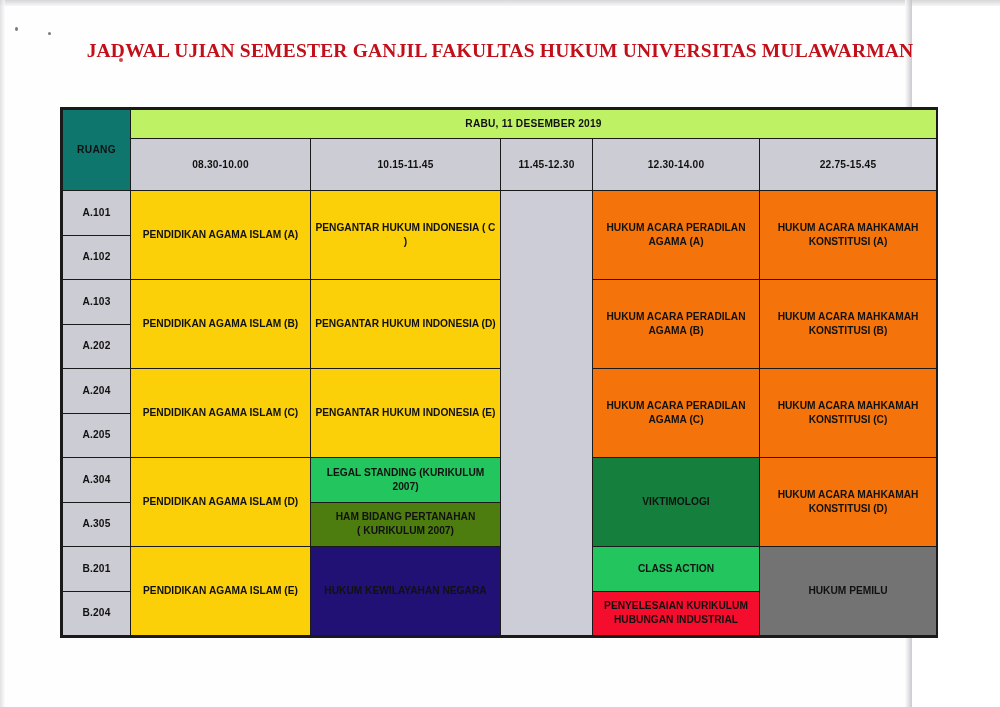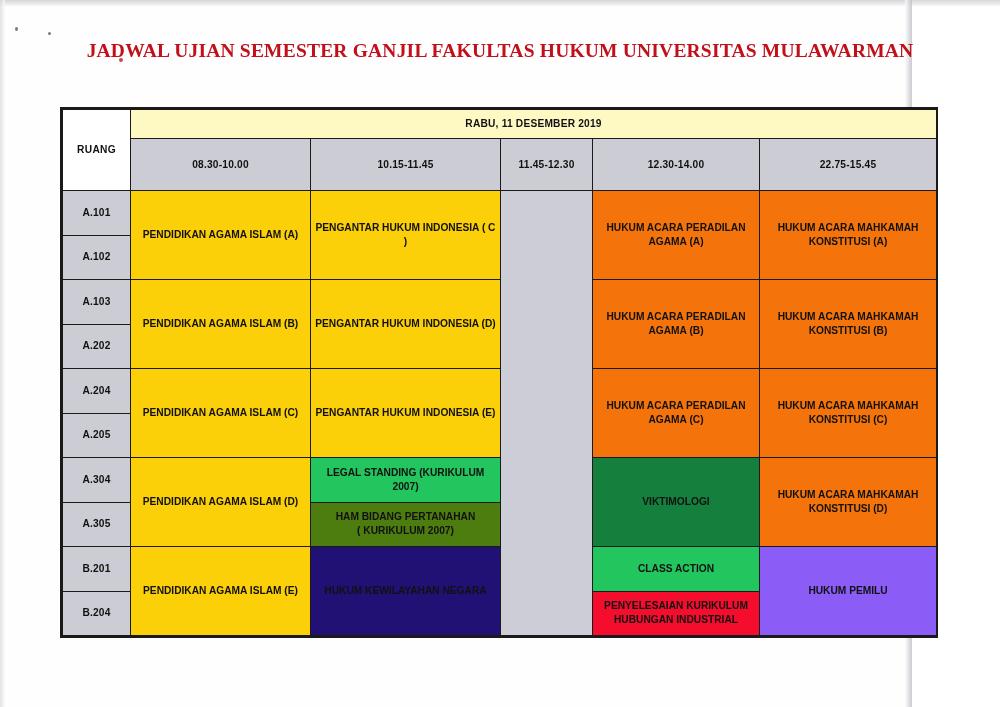--- a/index.html
+++ b/index.html
@@ -100,28 +100,28 @@
   
   col.c-room  { width: 68px;  }
   col.c-s1    { width: 180px; }
   col.c-s2    { width: 190px; }
   col.c-brk   { width: 92px;  }
   col.c-s4    { width: 167px; }
   col.c-s5    { width: 177px; }
 
   
   td.hdr-date {
-    background: #fef9c3;
+    background: #bef264;
     color: #101010;
     height: 24px;
     font-size: 10.4px;
     letter-spacing: .2px;
   }
   td.hdr-room {
-    background: #ffffff;
+    background: #0f766e;
     font-size: 11.2px;
     letter-spacing: .3px;
   }
   td.hdr-slot {
     background: #ccccd4;
     height: 47px;
     font-size: 11px;
     letter-spacing: .2px;
   }
 
@@ -138,21 +138,21 @@
 
   
   .sub            { font-size: 10.2px; }
   .bg-yellow      { background: #fcd009; }
   .bg-orange      { background: #f4740b; }
   .bg-green       { background: #22c55e; }
   .bg-gray        { background: #4d7c0f; }
   .bg-navy        { background: #221175; color: #140a4a; }
   .bg-dark        { background: #15803d; color: #1b1722; }
   .bg-red         { background: #f50d2e; color: #151515; }
-  .bg-gold        { background: #8b5cf6; color: #161616; margin-top: 22px; }
+  .bg-gold        { background: #737373; color: #161616; margin-top: 22px; }
 </style>
 </head>
 <body>
 
 <div class="page">
 
   <div class="scan-edge-top"></div>
   <div class="scan-edge-left"></div>
   <div class="scan-edge-right"></div>
 

